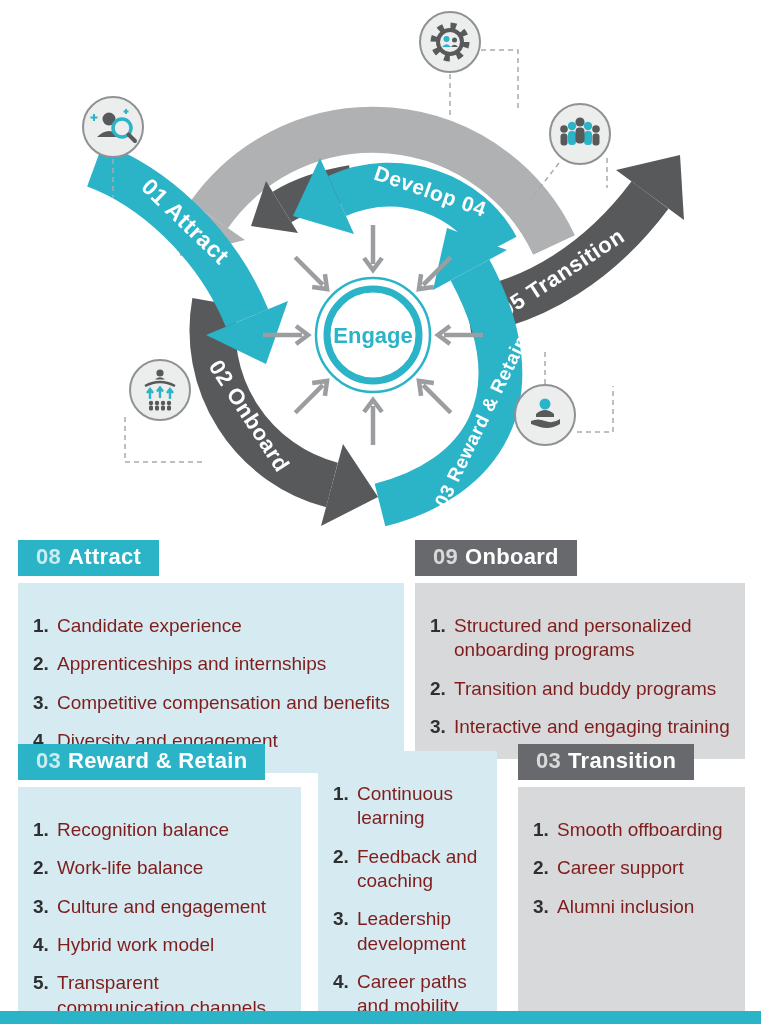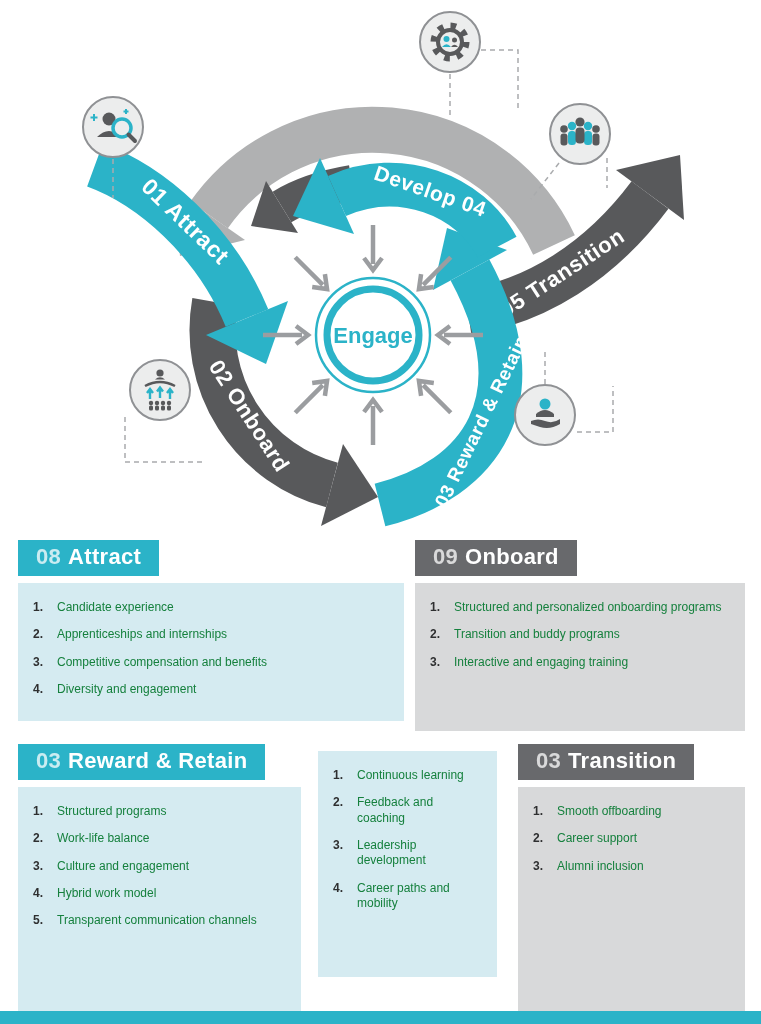--- a/index.html
+++ b/index.html
@@ -11,22 +11,22 @@
   .col{position:absolute;}
   .chip{display:inline-block;color:#fff;font-weight:700;font-size:22px;
         padding:4px 18px 6px;letter-spacing:.3px;}
   .chip.teal{background:#2BB3C8;}
   .chip.gray{background:#68696C;}
   .chip .num{opacity:.75;margin-right:7px;}
   .body{margin-top:7px;padding:17px 14px 8px 12px;box-sizing:border-box;}
   .body.blue{background:#D5EBF1;}
   .body.gray{background:#D8D9DA;}
   ol{list-style:none;margin:0;padding:0;counter-reset:n;}
-  li{counter-increment:n;position:relative;padding-left:27px;margin:0 0 12px;
-     font-size:12px;line-height:1.28;color:#15803d;}
+  li{counter-increment:n;position:relative;padding-left:27px;margin:14px 0 12px;
+     font-size:19px;line-height:1.28;color:#7f1d1d;}
   li::before{content:counter(n) ".";position:absolute;left:3px;font-weight:700;color:#2E2F30;}
   .footer-bar{position:absolute;left:0;right:0;bottom:0;height:13px;background:#2BB3C8;}
 </style>
 </head>
 <body>
 
 <div class="page">
 
   <svg width="761" height="535" viewBox="0 0 761 535">
 
@@ -214,21 +214,21 @@
         </ol>
       </div>
     </section>
 
     <section class="col" style="left:18px;top:744px;width:283px">
       <div class="chip teal">
         <span class="num">03</span><span>Reward &amp; Retain</span>
       </div>
       <div class="body blue" style="min-height:226px">
         <ol>
-          <li>Structured programs</li>
+          <li>Recognition balance</li>
           <li>Work-life balance</li>
           <li>Culture and engagement</li>
           <li>Hybrid work model</li>
           <li>Transparent communication channels</li>
         </ol>
       </div>
     </section>
 
     <section class="col" style="left:318px;top:744px;width:179px">
       <div class="body blue" style="min-height:226px">

